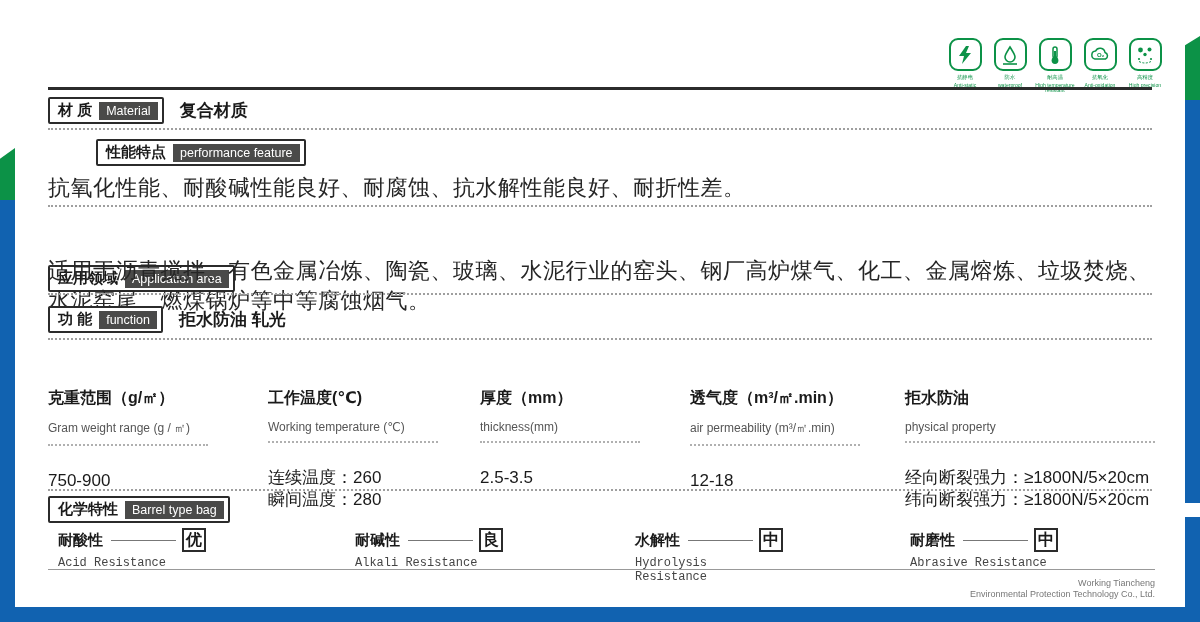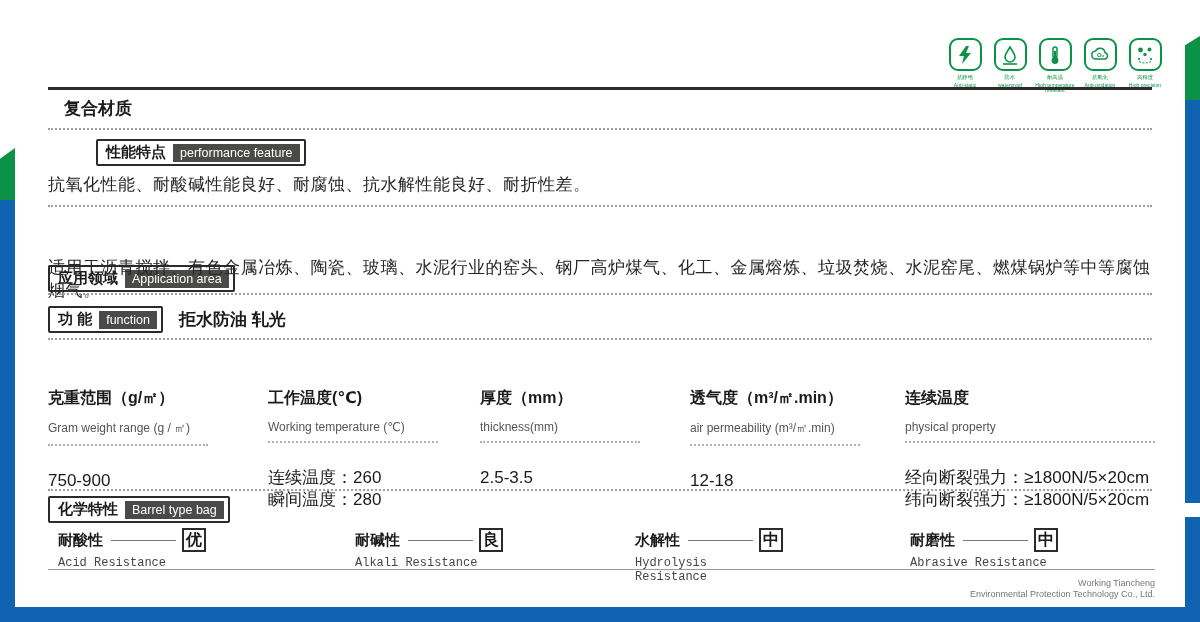--- a/index.html
+++ b/index.html
@@ -44,21 +44,21 @@
     padding:2px 4px 2px 8px;
   }
   .sec-zh { font-size:15px; font-weight:bold; color:#1a1a1a; white-space:nowrap; }
   .sec-en {
     background:#4a4a49; color:#fff; font-size:12.5px; padding:2px 7px;
     white-space:nowrap;
   }
   .inline-val { font-size:17px; font-weight:bold; color:#1a1a1a; margin-left:16px; }
 
   .dotted { position:absolute; left:48px; width:1104px; border-top:2px dotted #9f9f9f; }
-  .body-text { position:absolute; left:48px; width:1110px; font-size:17px; color:#262626; letter-spacing:.5px; }
+  .body-text { position:absolute; left:48px; width:1110px; font-size:22px; color:#262626; letter-spacing:.5px; }
 
   
   .param { position:absolute; }
   .param-zh { font-size:16px; font-weight:bold; color:#1a1a1a; }
   .param-en { font-size:12px; color:#555; margin-top:11px; }
   .param-dots { border-top:2px dotted #b0b0b0; margin-top:7px; }
   .param-val { font-size:17px; font-weight:normal; color:#1a1a1a; margin-top:24px; line-height:22px; }
 
   
   .chem { position:absolute; top:528px;font-family:Liberation Mono, monospace; }
@@ -144,20 +144,24 @@
         </svg>
       </div>
       <div class="feat-zh">高精度</div>
       <div class="feat-en">High precision</div>
     </div>
   </div>
 
   <div class="top-rule"></div>
 
   <div style="position:absolute; left:48px; top:97px; display:flex; align-items:center;">
+    <div class="sec">
+      <span class="sec-zh">材 质</span>
+      <span class="sec-en">Material</span>
+    </div>
     <span class="inline-val">复合材质</span>
   </div>
   <div class="dotted" style="top:128px;"></div>
 
   <div style="position:absolute; left:48px; top:139px;padding-left:48px;">
     <div class="sec">
       <span class="sec-zh">性能特点</span>
       <span class="sec-en">performance feature</span>
     </div>
   </div>
@@ -208,21 +212,21 @@
   </div>
 
   <div class="param" style="left:690px; top:388px; width:195px;">
     <div class="param-zh">透气度（m³/㎡.min）</div>
     <div class="param-en">air permeability (m³/㎡.min)</div>
     <div class="param-dots" style="width:170px;"></div>
     <div class="param-val"><span>12-18</span></div>
   </div>
 
   <div class="param" style="left:905px; top:388px; width:265px;">
-    <div class="param-zh">连续温度</div>
+    <div class="param-zh">拒水防油</div>
     <div class="param-en">physical property</div>
     <div class="param-dots" style="width:250px;"></div>
     <div class="param-val">
       <div>经向断裂强力：≥1800N/5×20cm</div>
       <div>纬向断裂强力：≥1800N/5×20cm</div>
     </div>
   </div>
 
   <div class="dotted" style="top:489px;"></div>
 

